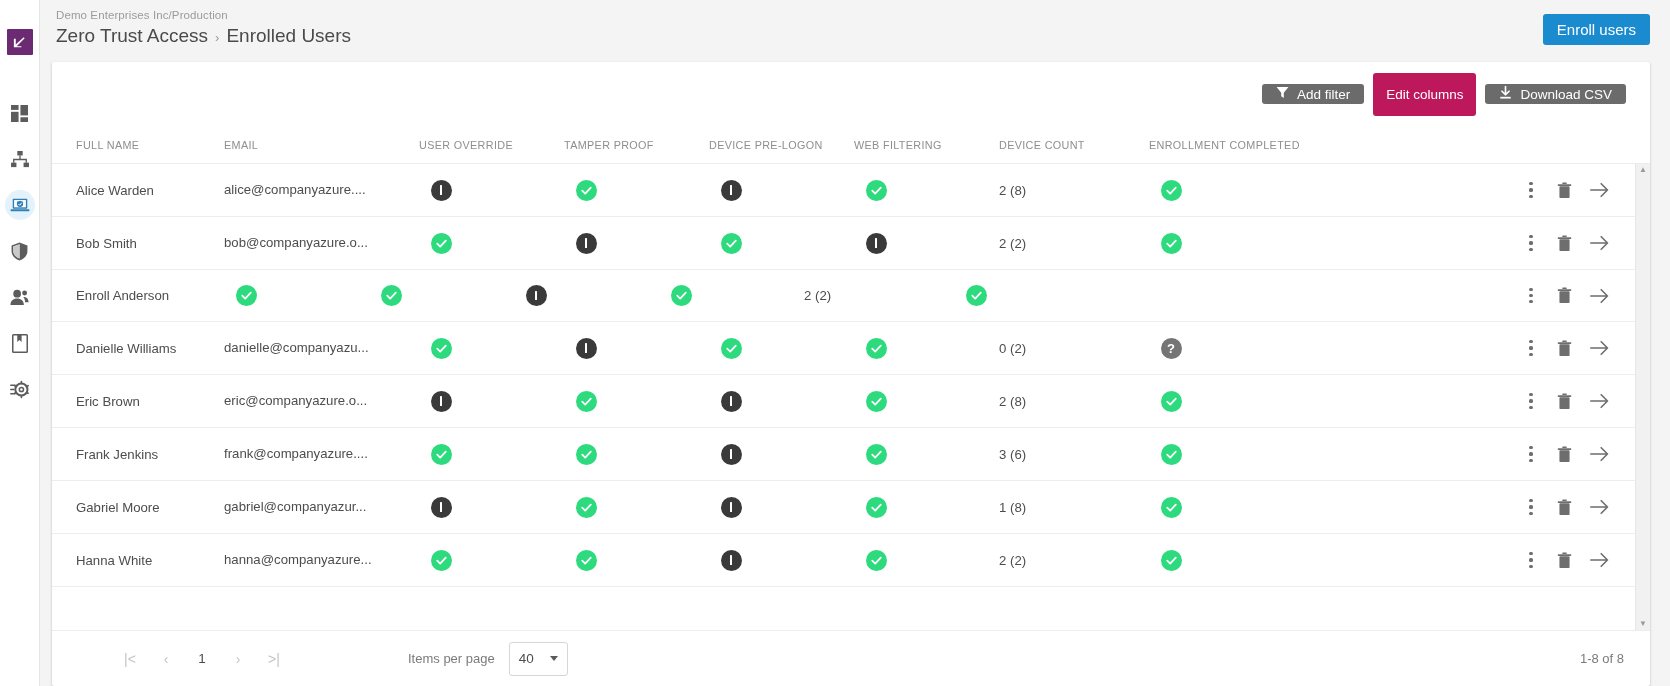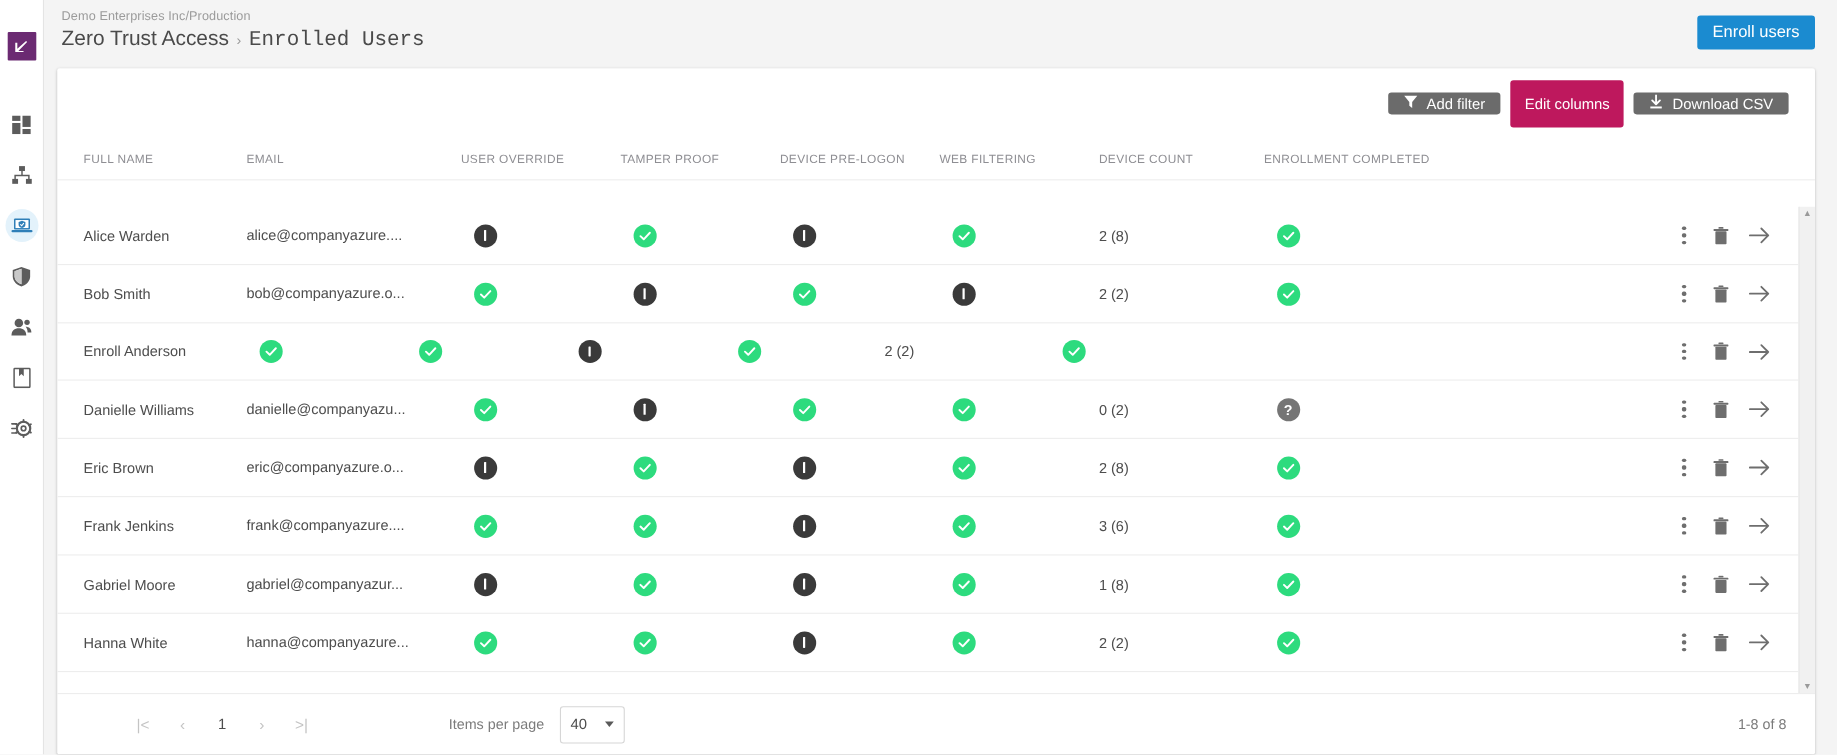--- a/index.html
+++ b/index.html
@@ -58,21 +58,21 @@
   .bc-org {
     font-size: 11.5px; color: #9b9b9b; letter-spacing: .1px;
     line-height: 15px; margin-bottom: 1px;
   }
   .bc-path {
     display: flex; align-items: baseline; gap: 7px;
     font-size: 19px; color: #4a4a4a; font-weight: 400;
     line-height: 24px;
   }
   .bc-sep { font-size: 13px; color: #9b9b9b; }
-  .bc-cur { color: #4a4a4a; font-family: Liberation Mono, monospace; }
+  .bc-cur { color: #4a4a4a; }
 
   .btn {
     border: none; cursor: pointer;
     font-family: "Liberation Sans", sans-serif;
     display: inline-flex; align-items: center; justify-content: center;
     border-radius: 3px;
   }
   .btn-primary {
     background: #1b8bd0; color: #ffffff;
     font-size: 15px; height: 31px; padding: 0 14px;
@@ -103,21 +103,21 @@
     font-size: 13.5px; height: 20px; padding: 0 14px; gap: 8px;
   }
   .btn-blue {
     background: #be185d; color: #fff;
     font-size: 13.5px; height: 43px; padding: 0 13px;
   }
 
   
   .table-area {
     flex: 1; display: flex; flex-direction: column;
-    min-height: 0; position: relative; gap: 24px;
+    min-height: 0; position: relative;
   }
   .thead {
     display: flex; align-items: center;
     height: 38px; flex: 0 0 38px;
     padding: 0 0 0 24px;
     border-bottom: 1px solid #ededed;
   }
   .th {
     font-size: 10.8px; color: #8e8e93;
     letter-spacing: .35px; font-weight: 400;

